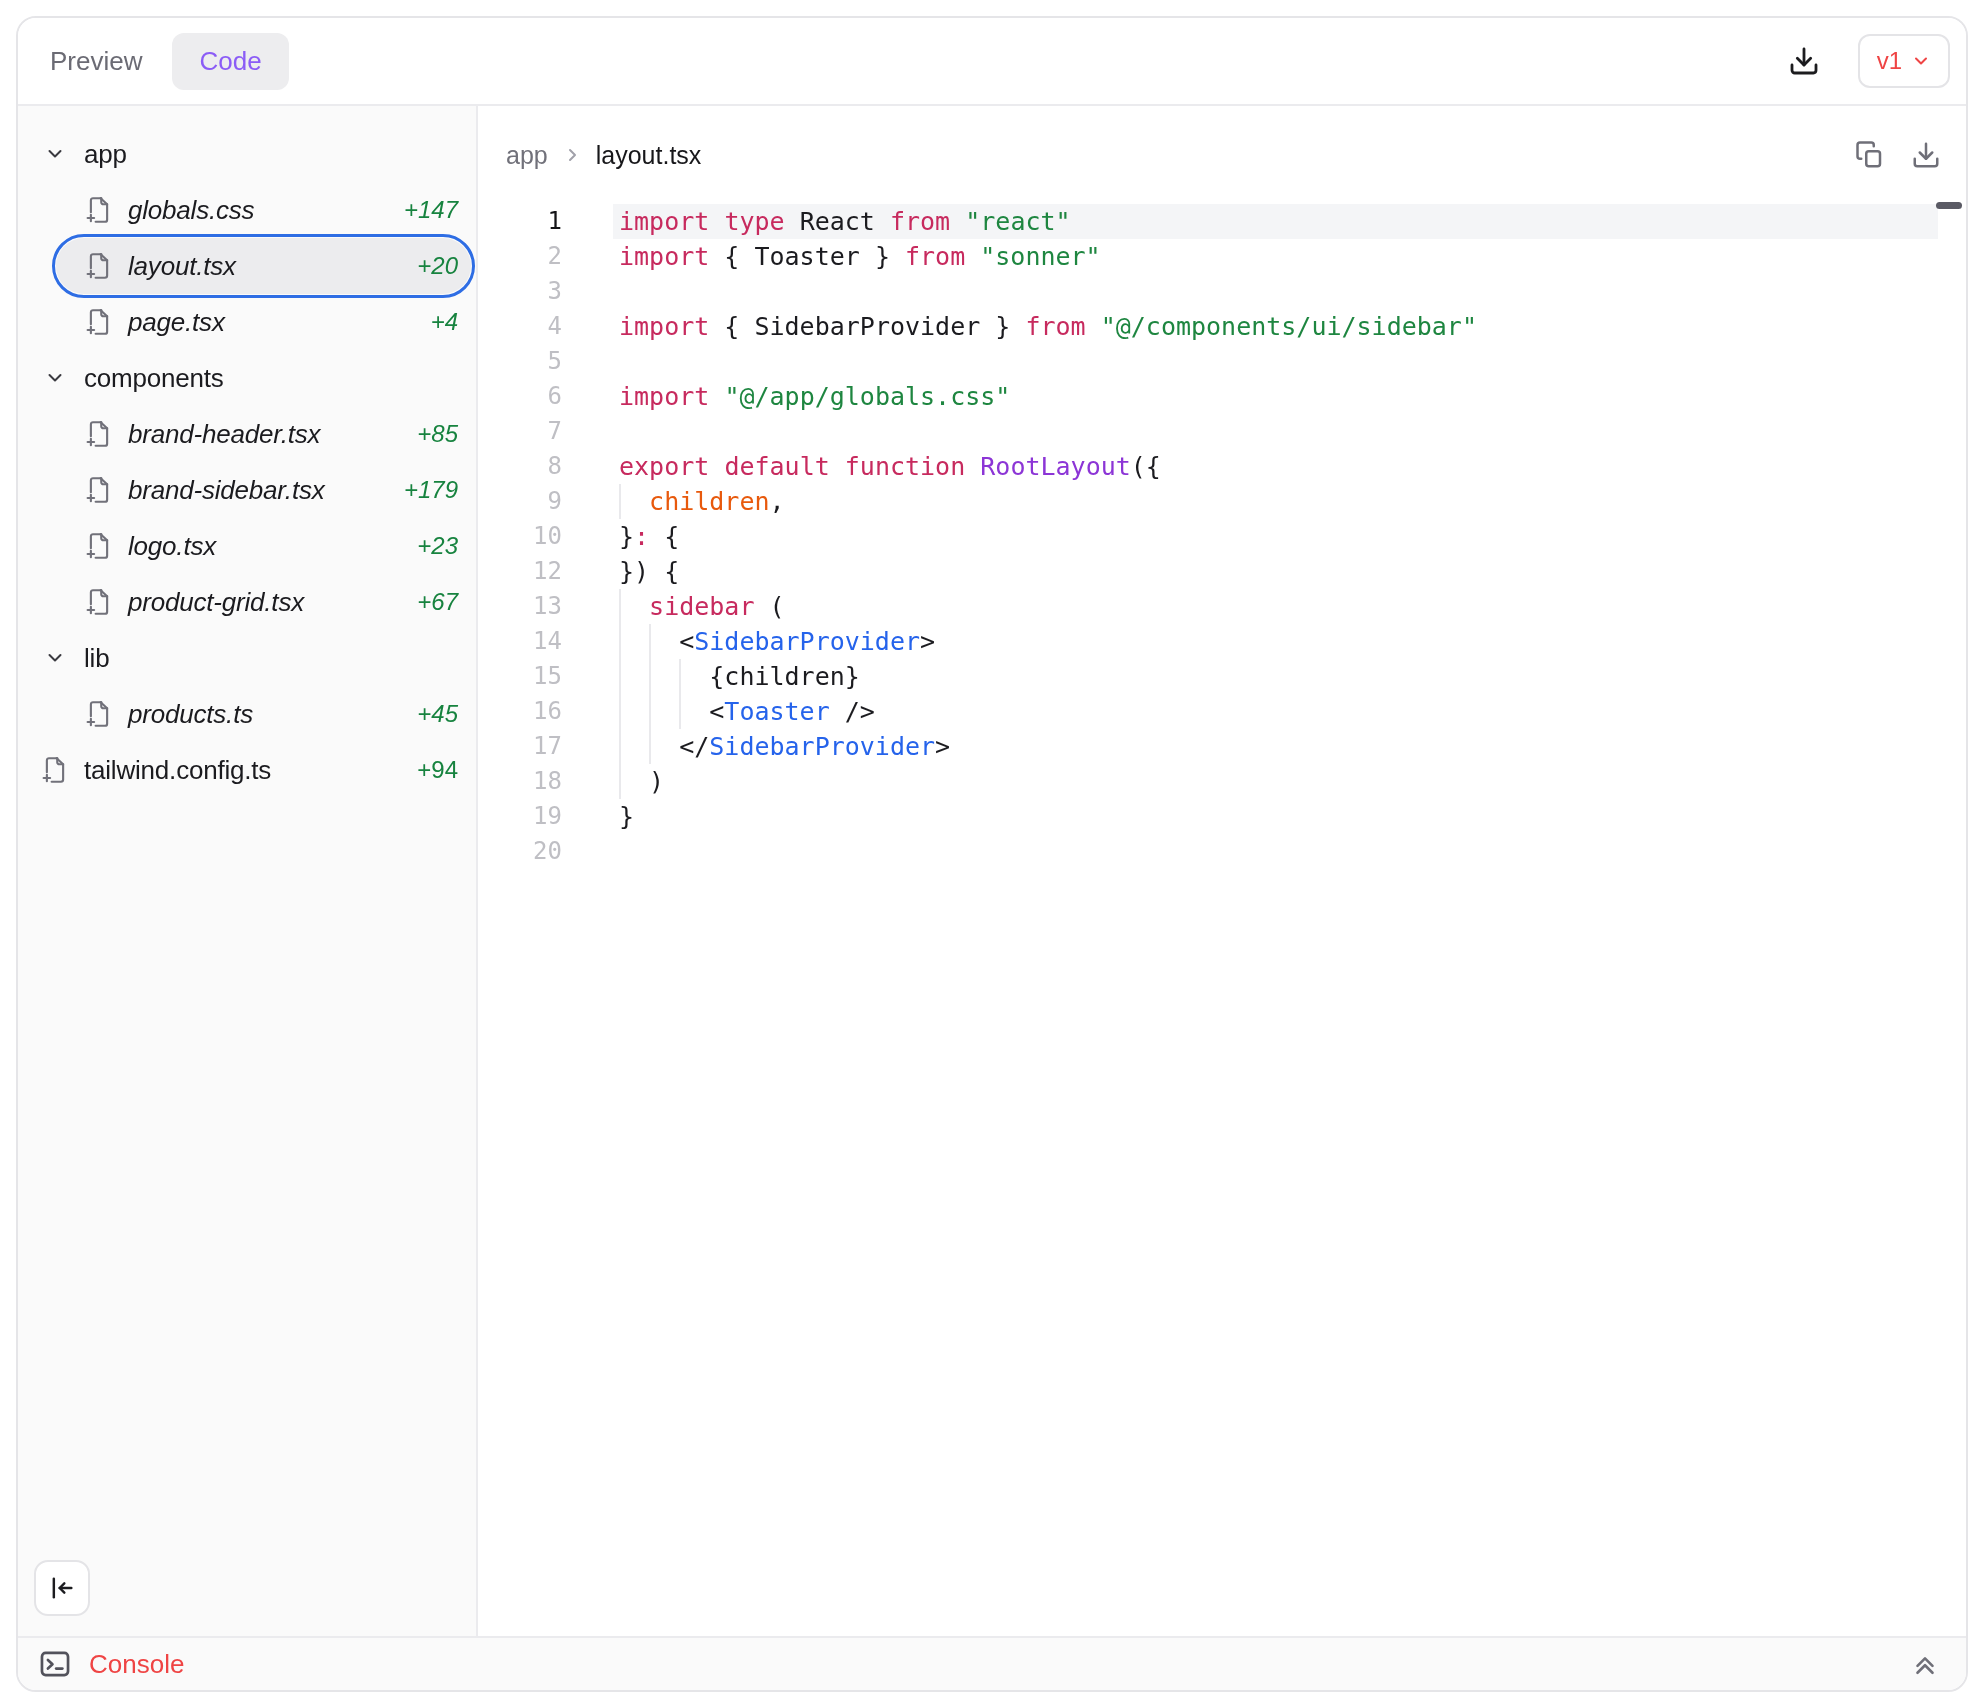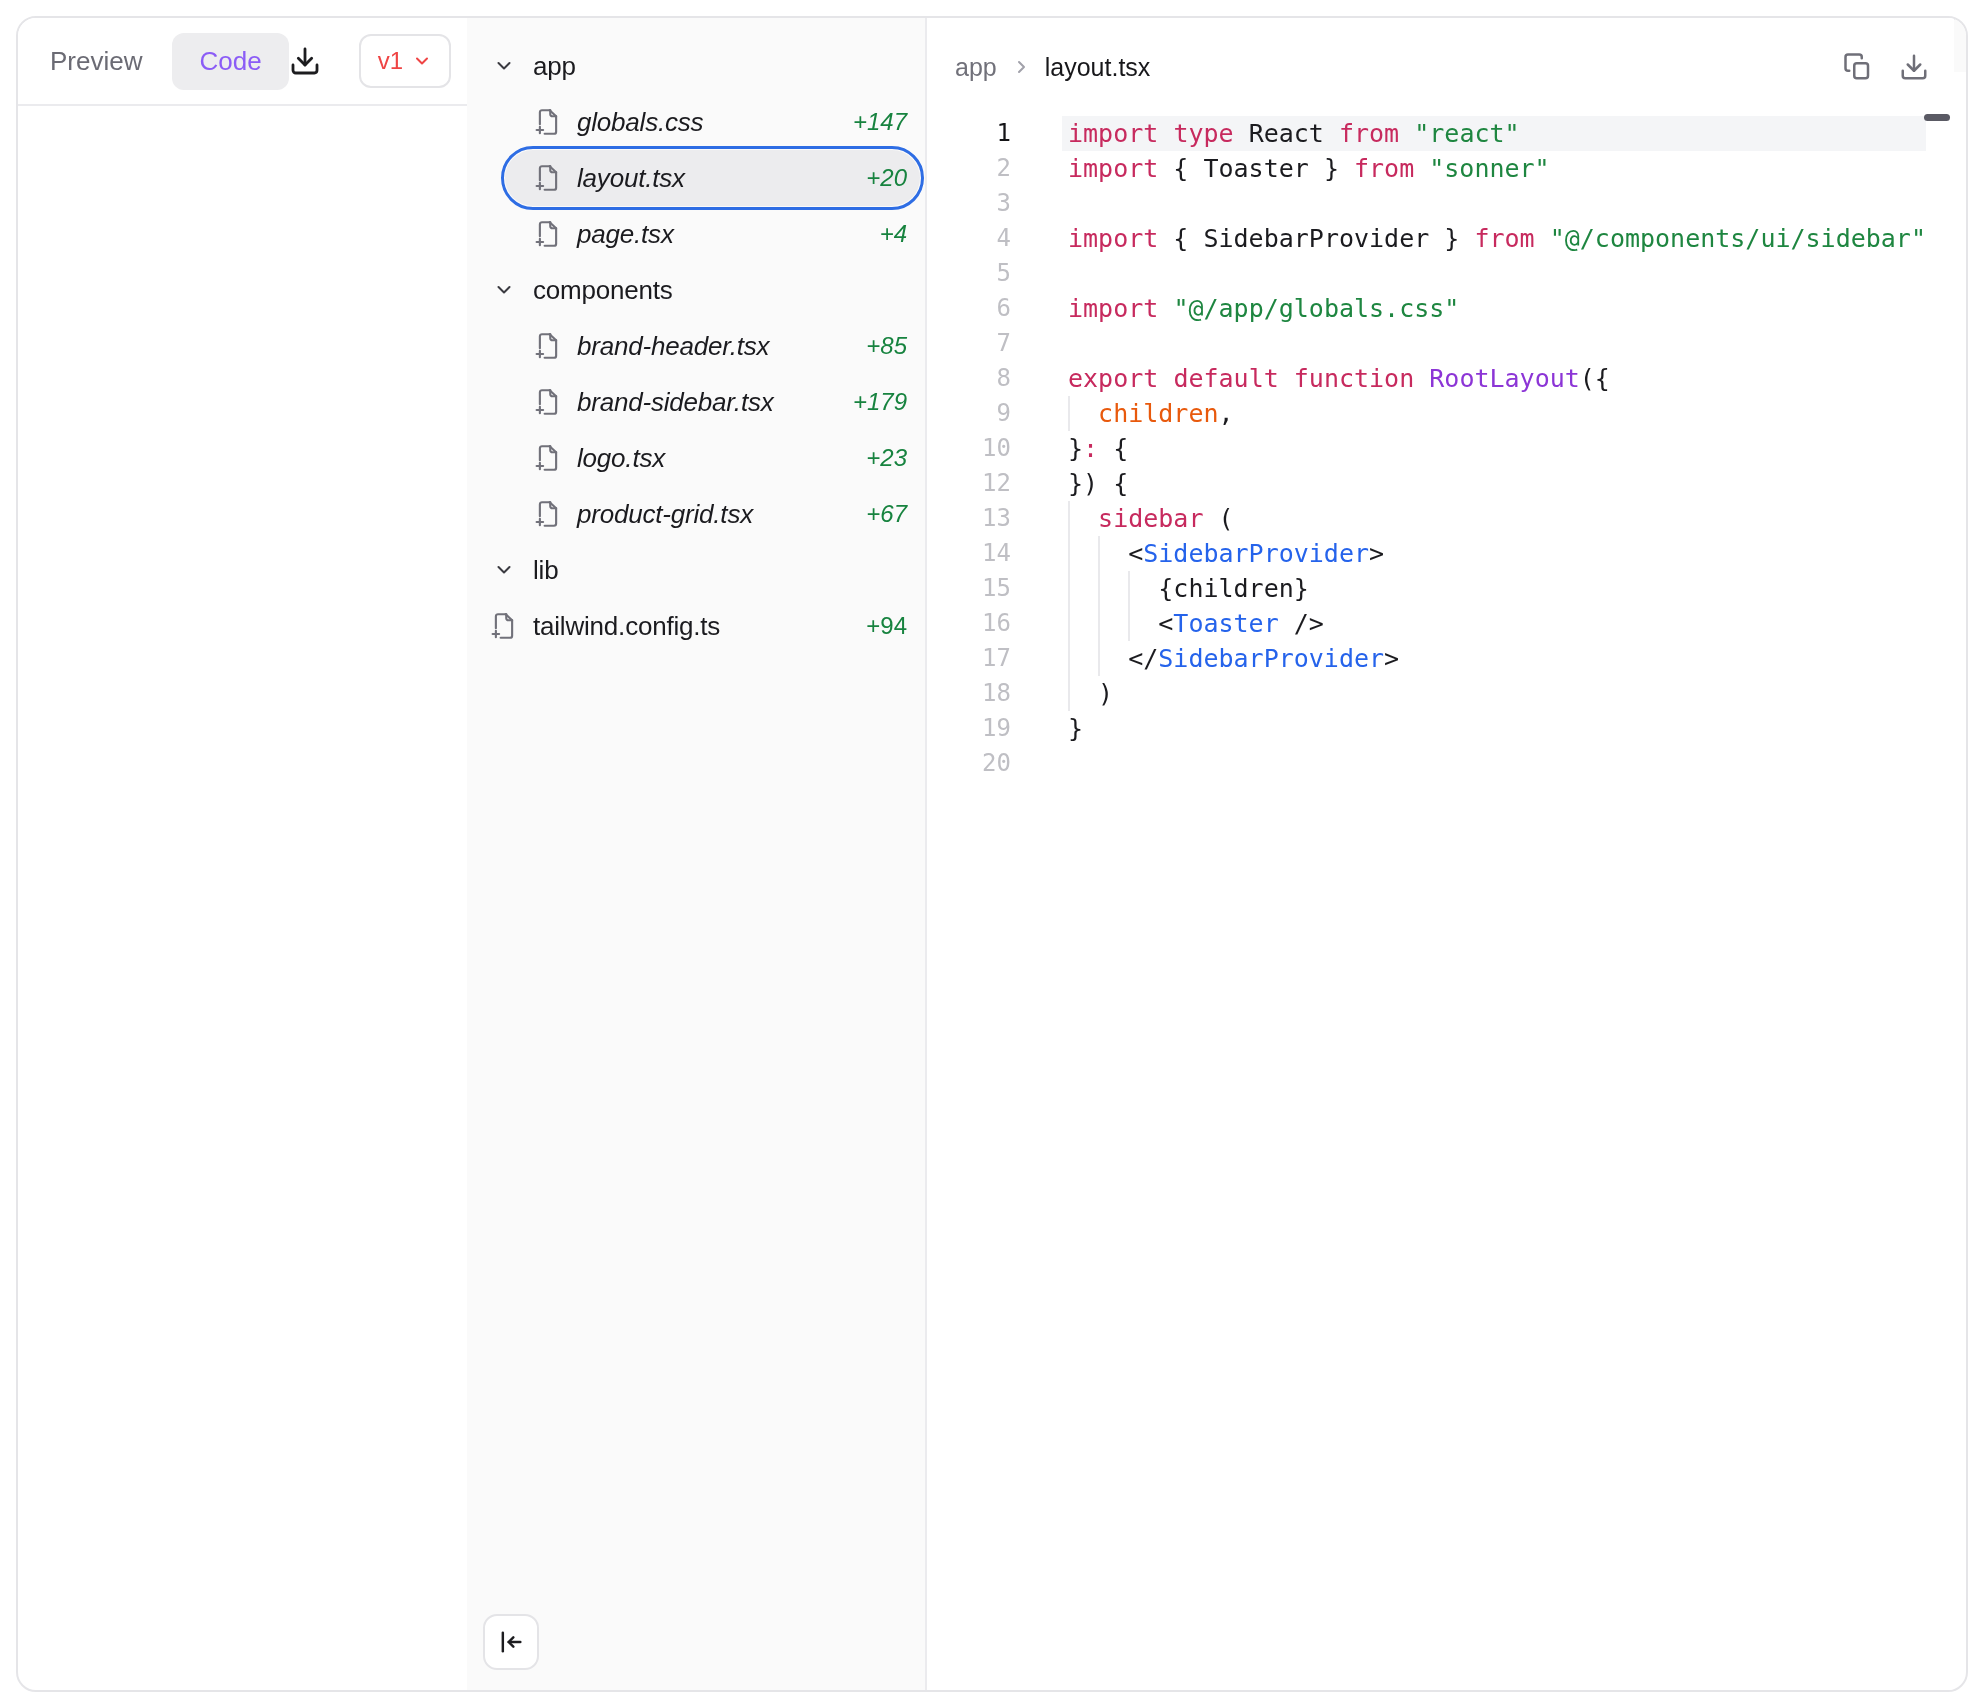--- a/index.html
+++ b/index.html
@@ -1,20 +1,20 @@
 <!DOCTYPE html>
 <html style="--c-accent: #2e6de4; --c-kw: #c72a5e; --c-str: #1e8640; --c-count: #17833f; --c-pur: #8c35d6; --c-org: #e8590c; --c-tag: #2563eb; --c-def: #1b1b1f;"><head>
 <meta charset="utf-8">
 <style>
   html,body{margin:0;padding:0;background:#ffffff;width:1984px;height:1708px;
     font-family:"Liberation Sans",sans-serif;-webkit-font-smoothing:antialiased;}
   *{box-sizing:border-box;}
   .card{position:absolute;left:16px;top:16px;width:1952px;height:1676px;
     border:2px solid #e5e5e8;border-radius:20px;background:#fff;display:flex;
-    overflow:hidden;}
+    flex-direction:column;overflow:hidden;}
   
   .hdr{height:88px;flex:0 0 88px;display:flex;align-items:center;
     padding:0 16px 0 32px;border-bottom:2px solid #ebebee;background:#fff;}
   .tab{font-size:26px;font-weight:500;color:#6b6b74;cursor:default;}
   .tab.active{color:#8b5cf6;background:#ededef;padding:13px 27px;border-radius:12px;margin-left:30px;}
   .hdr-spacer{flex:1;}
   .icon-btn{display:flex;align-items:center;justify-content:center;color:#1c1c1f;}
   .ver-btn{margin-left:38px;display:flex;align-items:center;gap:9px;border:2px solid #e4e4e7;
     border-radius:12px;padding:11px 17px;font-size:24px;font-weight:500;color:#ef4444;background:#fff;}
   
@@ -198,20 +198,33 @@
             <span class="count">+67</span>
           </div>
           <div class="row d0">
             <span class="ibox">
               <svg width="22" height="22" viewBox="0 0 22 22" fill="none" stroke="#3a3a40" stroke-width="2" stroke-linecap="round" stroke-linejoin="round">
                 <path d="m5.5 8 5.5 5.5L16.5 8"></path>
               </svg>
             </span>
             <span class="fname">lib</span>
           </div>
+          <div class="row d1">
+            <span class="ibox">
+              <svg width="30" height="30" viewBox="0 0 24 24" fill="none" stroke="#71717a" stroke-width="1.7" stroke-linecap="round" stroke-linejoin="round">
+                <path d="M13.8 2.6H7.2a1.7 1.7 0 0 0-1.7 1.7v9.5"></path>
+                <path d="M9.3 21.4h7.5a1.7 1.7 0 0 0 1.7-1.7V7.4l-5.2-4.8"></path>
+                <path d="M13.8 2.6v3.1a1.7 1.7 0 0 0 1.7 1.7h3"></path>
+                <path d="M5.5 15.8v5.2"></path>
+                <path d="M2.9 18.4h5.2"></path>
+              </svg>
+            </span>
+            <span class="fname">products.ts</span>
+            <span class="count">+45</span>
+          </div>
           <div class="row d0">
             <span class="ibox">
               <svg width="30" height="30" viewBox="0 0 24 24" fill="none" stroke="#71717a" stroke-width="1.7" stroke-linecap="round" stroke-linejoin="round">
                 <path d="M13.8 2.6H7.2a1.7 1.7 0 0 0-1.7 1.7v9.5"></path>
                 <path d="M9.3 21.4h7.5a1.7 1.7 0 0 0 1.7-1.7V7.4l-5.2-4.8"></path>
                 <path d="M13.8 2.6v3.1a1.7 1.7 0 0 0 1.7 1.7h3"></path>
                 <path d="M5.5 15.8v5.2"></path>
                 <path d="M2.9 18.4h5.2"></path>
               </svg>
             </span>

